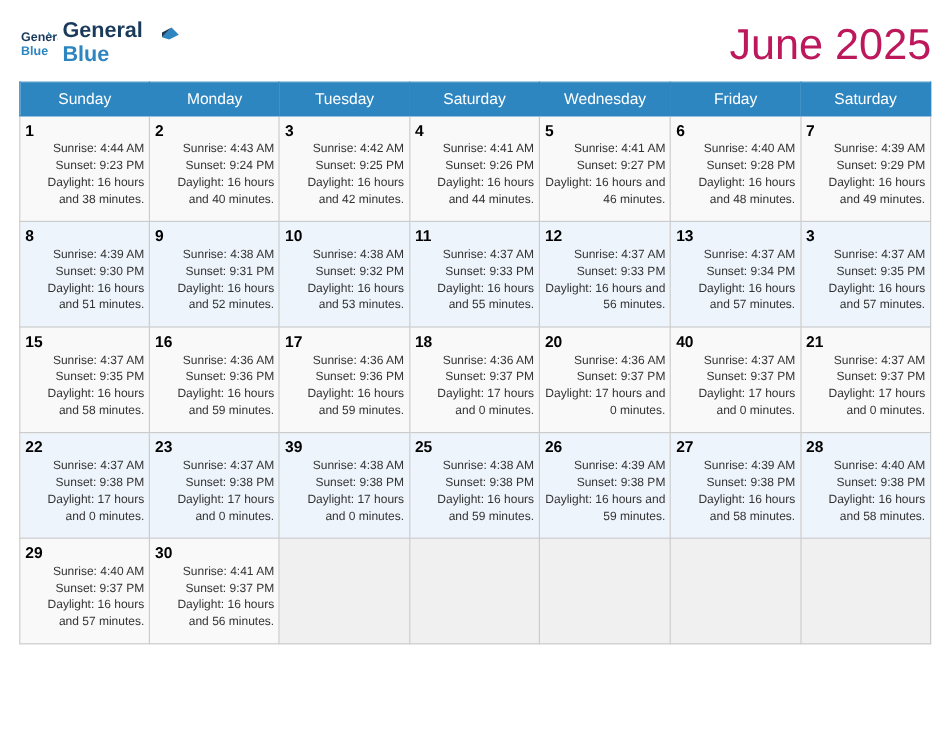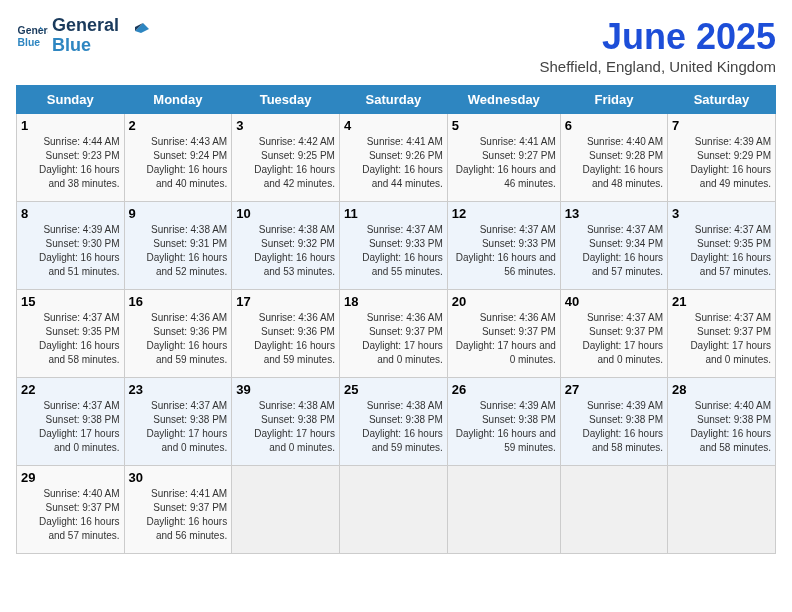--- a/index.html
+++ b/index.html
@@ -23,40 +23,40 @@
     .logo-icon {
       width: 32px;
       height: 32px;
       margin-right: 4px;
     }
     .title-area {
       text-align: right;
     }
     .month-title {
       font-size: 36px;
-      font-weight: bold;
-      color: #1d4ed8;
+      font-weight: normal;
+      color: #be185d;
     }
     .location-title {
       font-size: 15px;
       color: #444;
     }
     table {
       width: 100%;
       border-collapse: collapse;
       font-size: 11px;
     }
     thead tr {
       background-color: #2e86c1;
       color: #fff;
     }
     thead th {
       padding: 6px 20px;
       font-size: 13px;
-      font-weight: bold;
+      font-weight: normal;
       border: 1px solid #2e86c1;
       width: calc(100% / 7);
     }
     tbody tr td {
       vertical-align: top;
       border: 1px solid #ccc;
       padding: 4px;
       height: 88px;
       width: calc(100% / 7);
       background: #fff;
@@ -97,21 +97,20 @@
       <div style="font-size:18px;font-weight:bold;color:#1a3a5c;line-height:1.1;">General</div>
       <div style="font-size:18px;font-weight:bold;color:#2e86c1;line-height:1.1;">Blue</div>
     </div>
     <svg width="28" height="20" viewBox="0 0 28 20" style="margin-left:2px;margin-top:-10px;">
       <polygon points="14,10 22,2 28,8 20,12" fill="#2e86c1"></polygon>
       <polygon points="14,10 22,2 14,6" fill="#1a3a5c"></polygon>
     </svg>
   </div>
   <div class="title-area">
     <div class="month-title">June 2025</div>
-    <div class="location-title">Sheffield, England, United Kingdom</div>
   </div>
 </div>
 
 <table>
   <thead>
     <tr>
     <th>Sunday</th>
         <th>Monday</th>
         <th>Tuesday</th>
         <th>Saturday</th>

